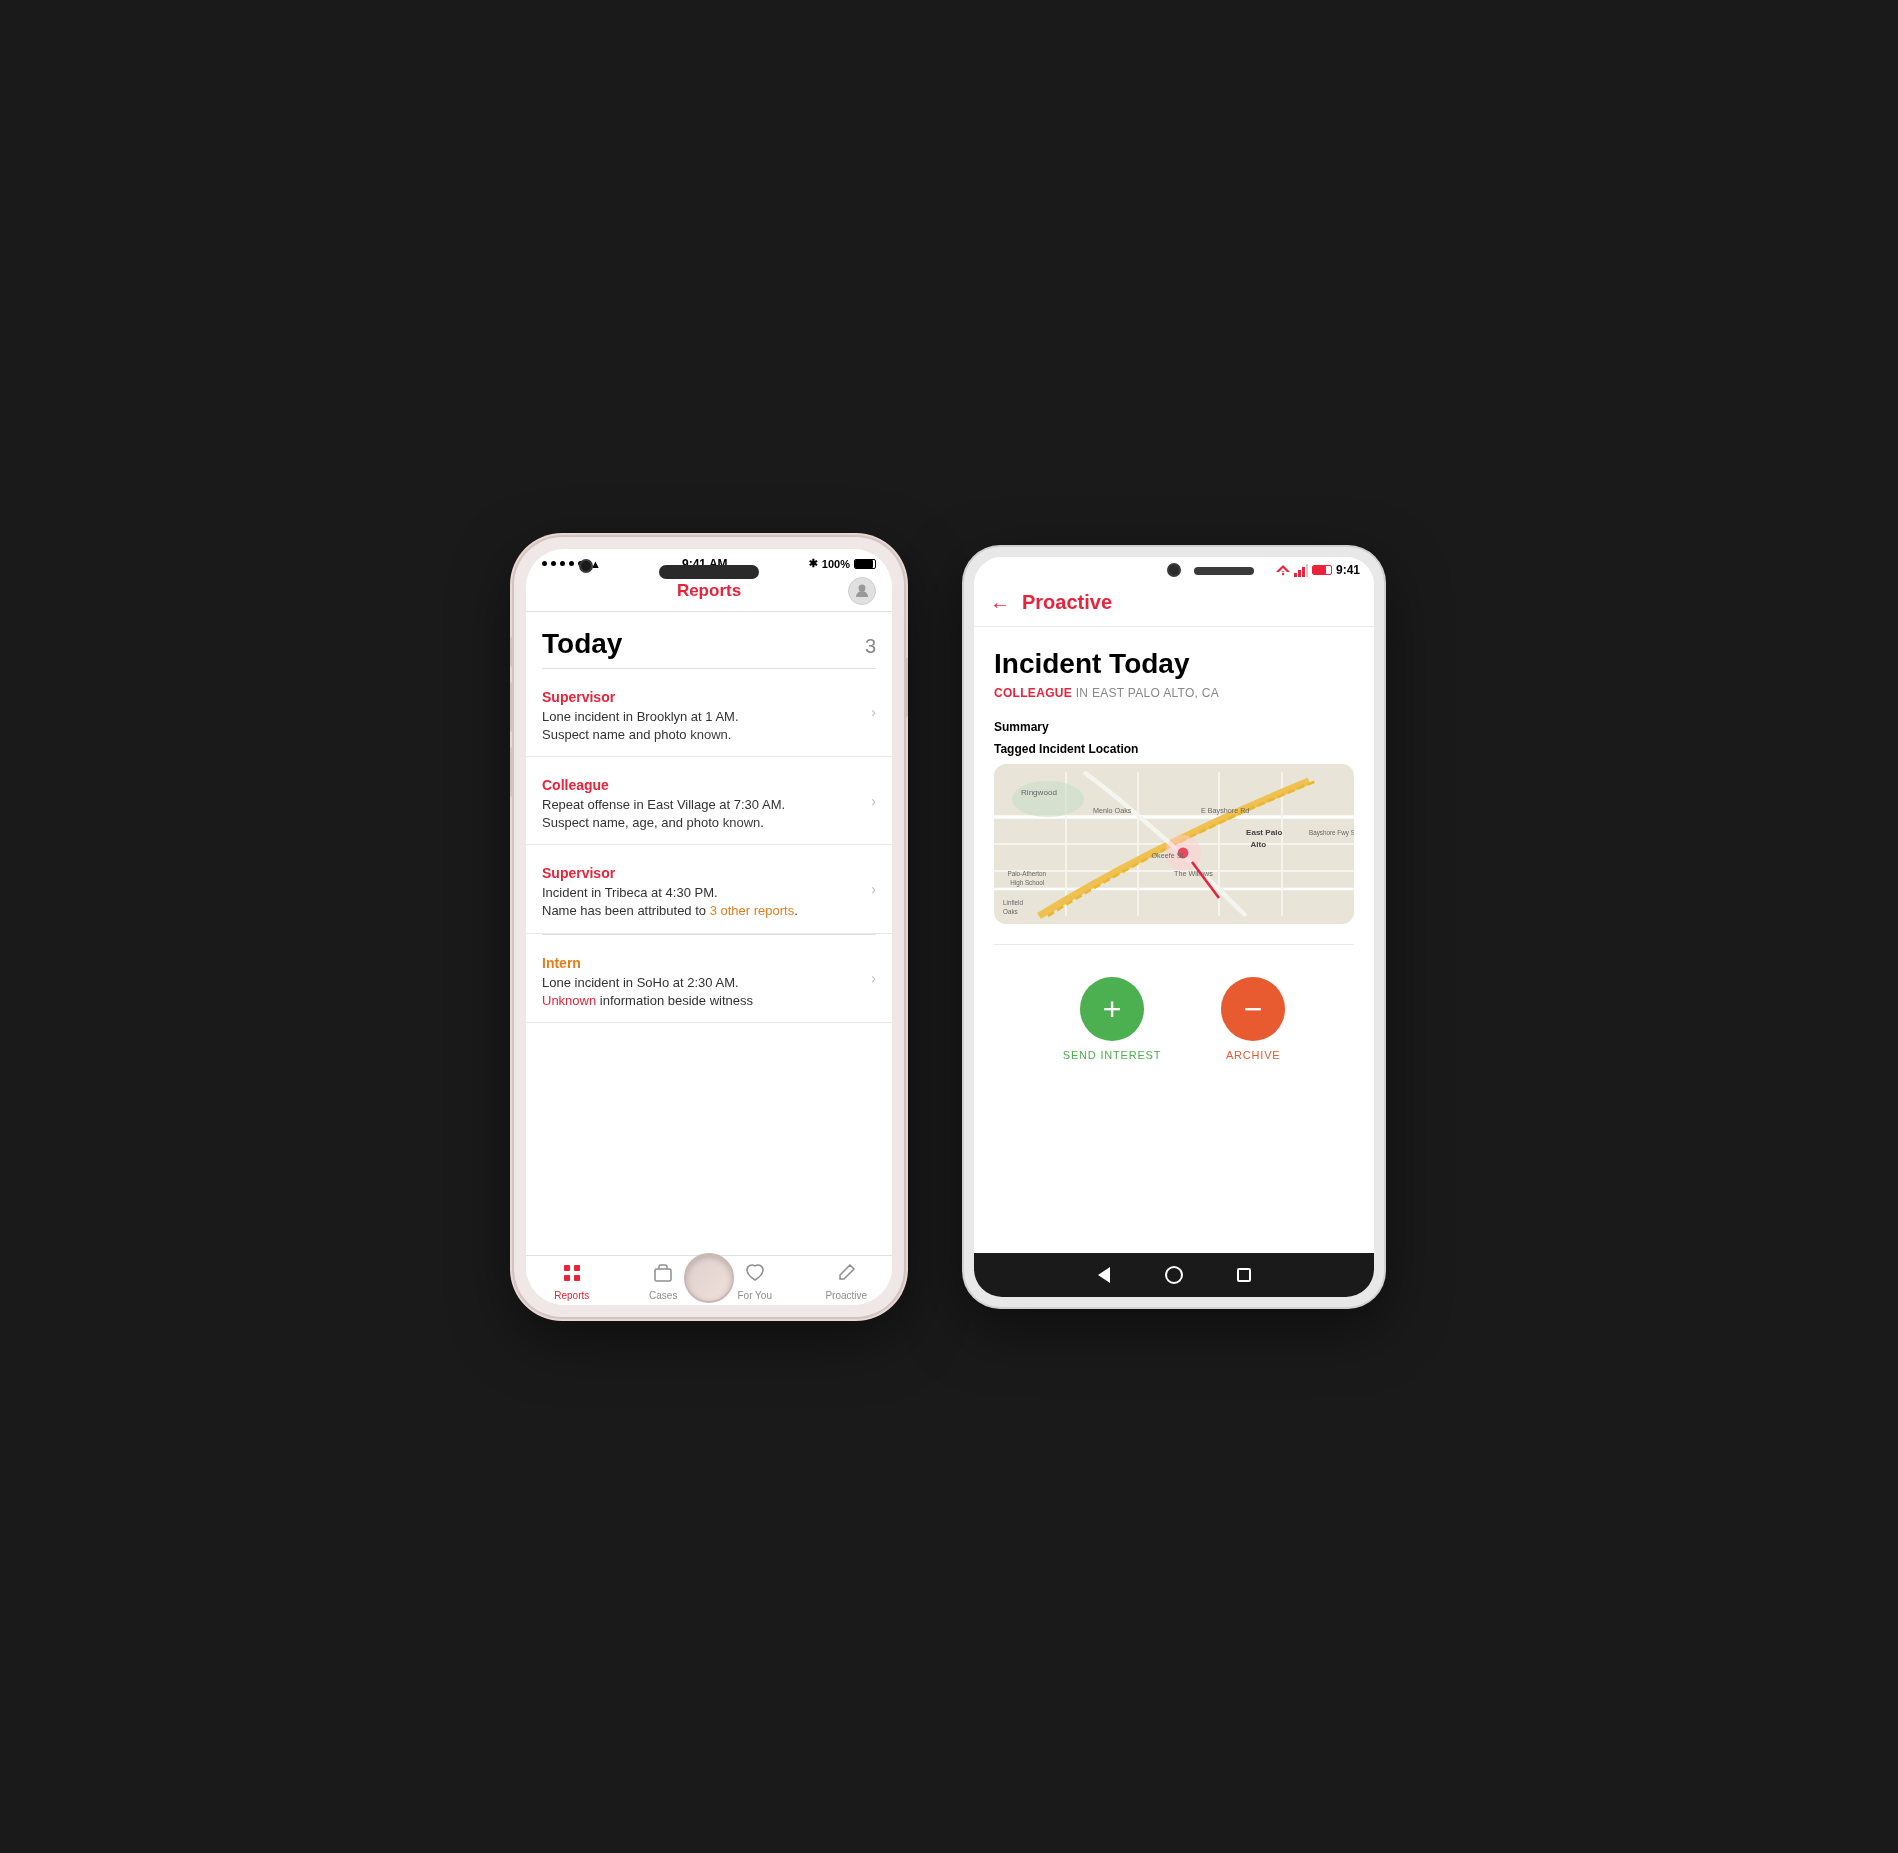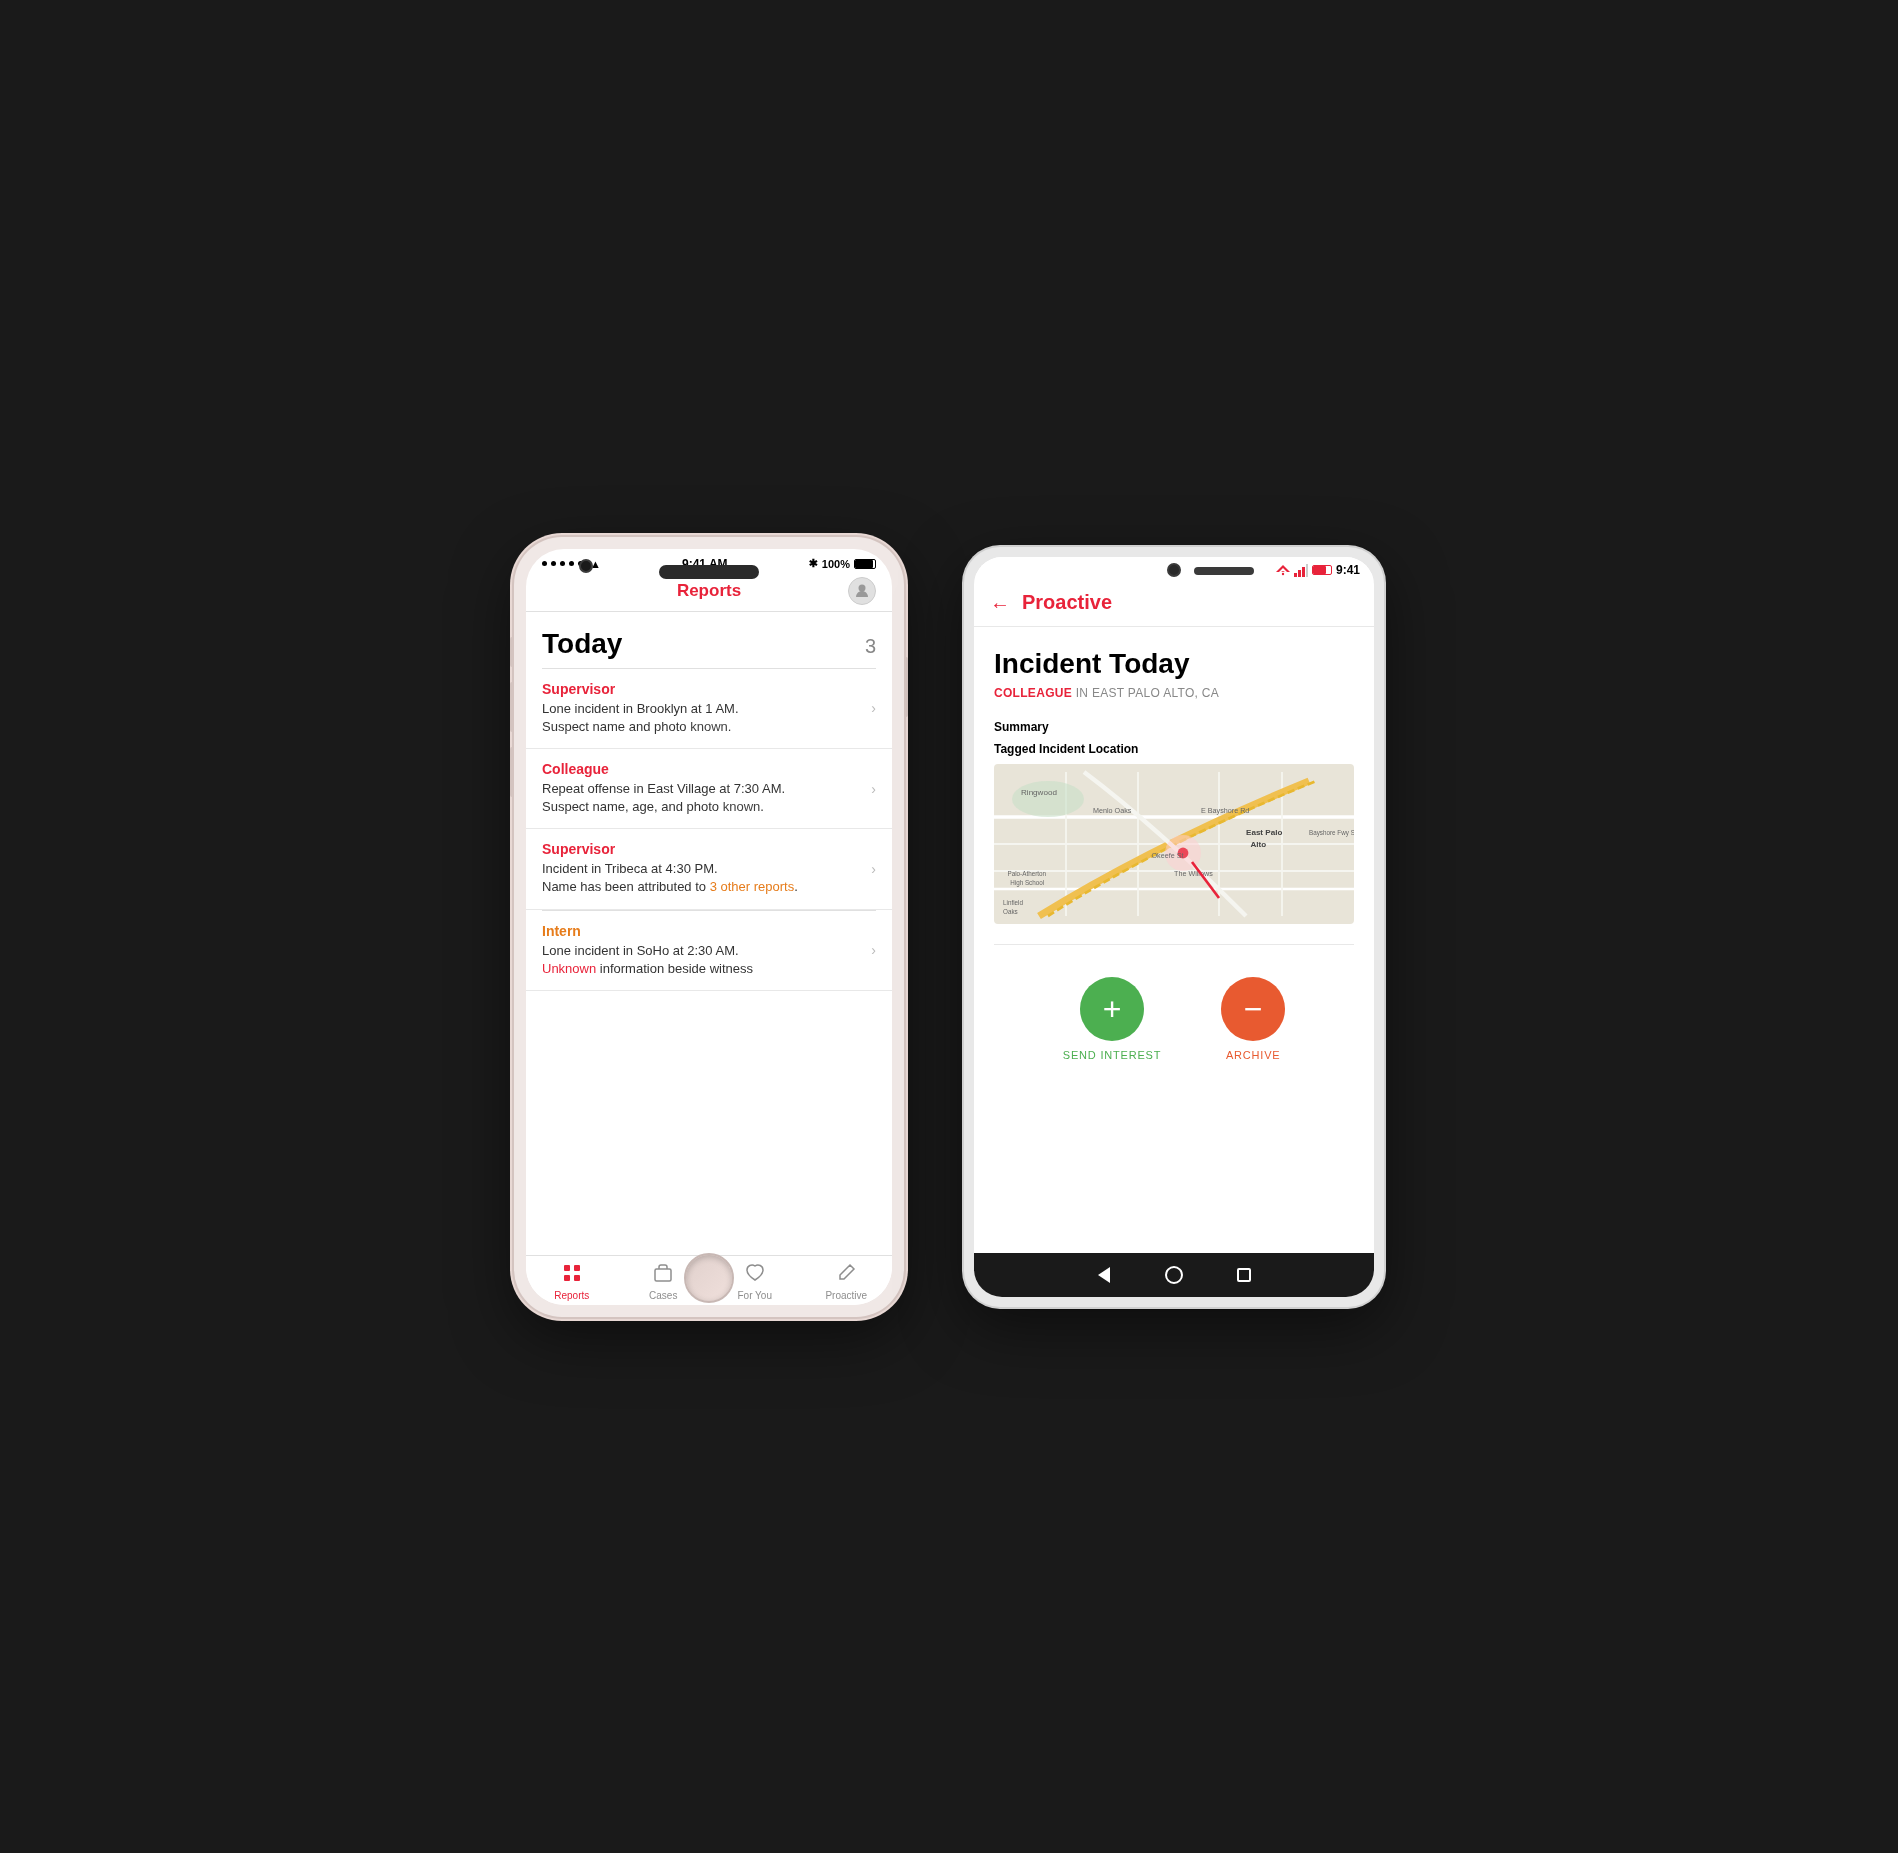--- a/index.html
+++ b/index.html
@@ -186,21 +186,21 @@
     }
     .ios-divider { height: 1px; background: #e0e0e0; margin: 0 16px; }
     .ios-list-item {
       padding: 12px 16px;
       border-bottom: 1px solid #e8e8e8;
       display: flex;
       align-items: center;
       justify-content: space-between;
       cursor: pointer;
     }
-    .ios-list-item-content { flex: 1; }
+    .ios-list-item-content { flex: 1; margin-top: 8px; }
     .ios-item-category {
       font-size: 14px;
       font-weight: 600;
       margin-bottom: 3px;
     }
     .ios-item-desc {
       font-size: 13px;
       color: #333;
       line-height: 1.4;
     }
@@ -351,21 +351,21 @@
     .android-summary-text {
       font-size: 14px;
       color: #333;
       line-height: 1.5;
       margin-bottom: 20px;
     }
     .android-divider { height: 1px; background: #e8e8e8; margin: 0 0 16px; }
     .android-map-container {
       width: 100%;
       height: 160px;
-      border-radius: 4px;
+      border-radius: 12px;
       overflow: hidden;
       background: #e8e4d8;
       position: relative;
       margin-bottom: 20px;
       text-align: center;
     }
 
     
     .map-svg { width: 100%; height: 100%; }
 

